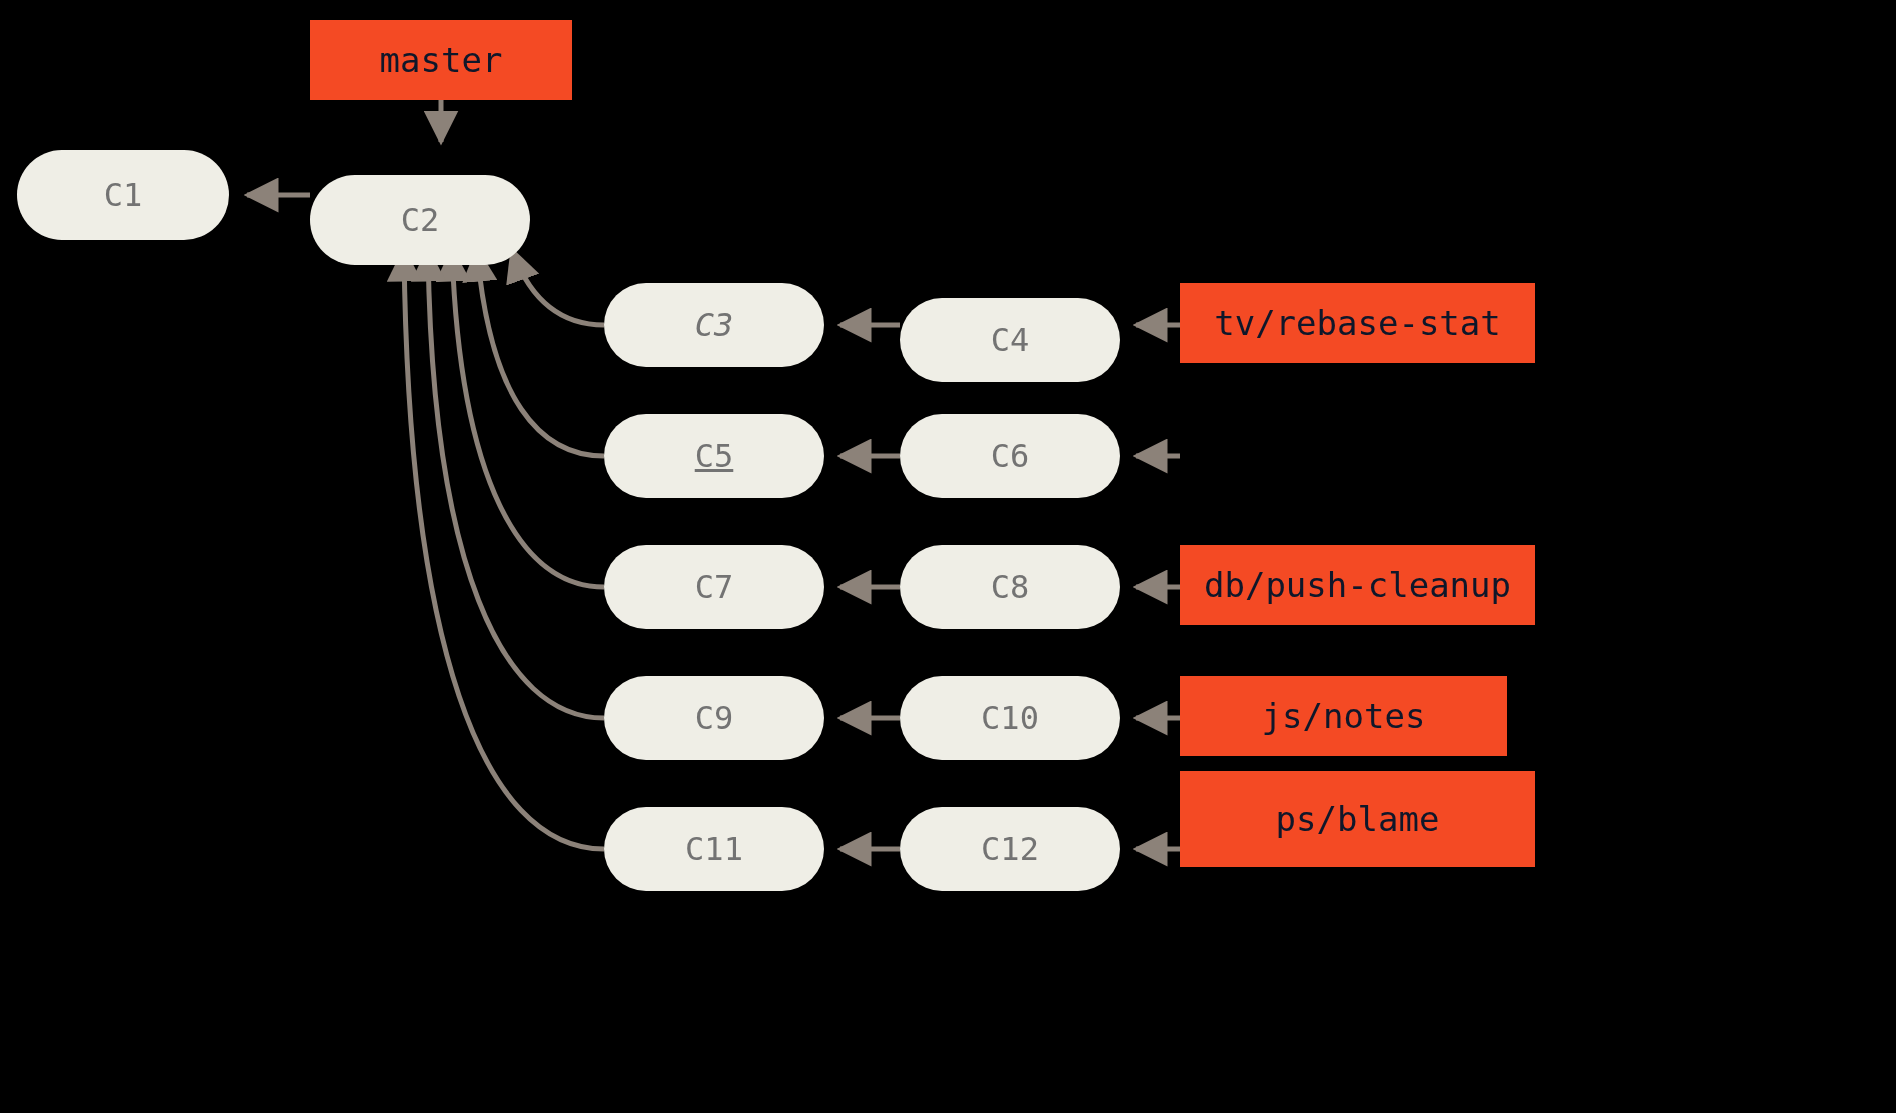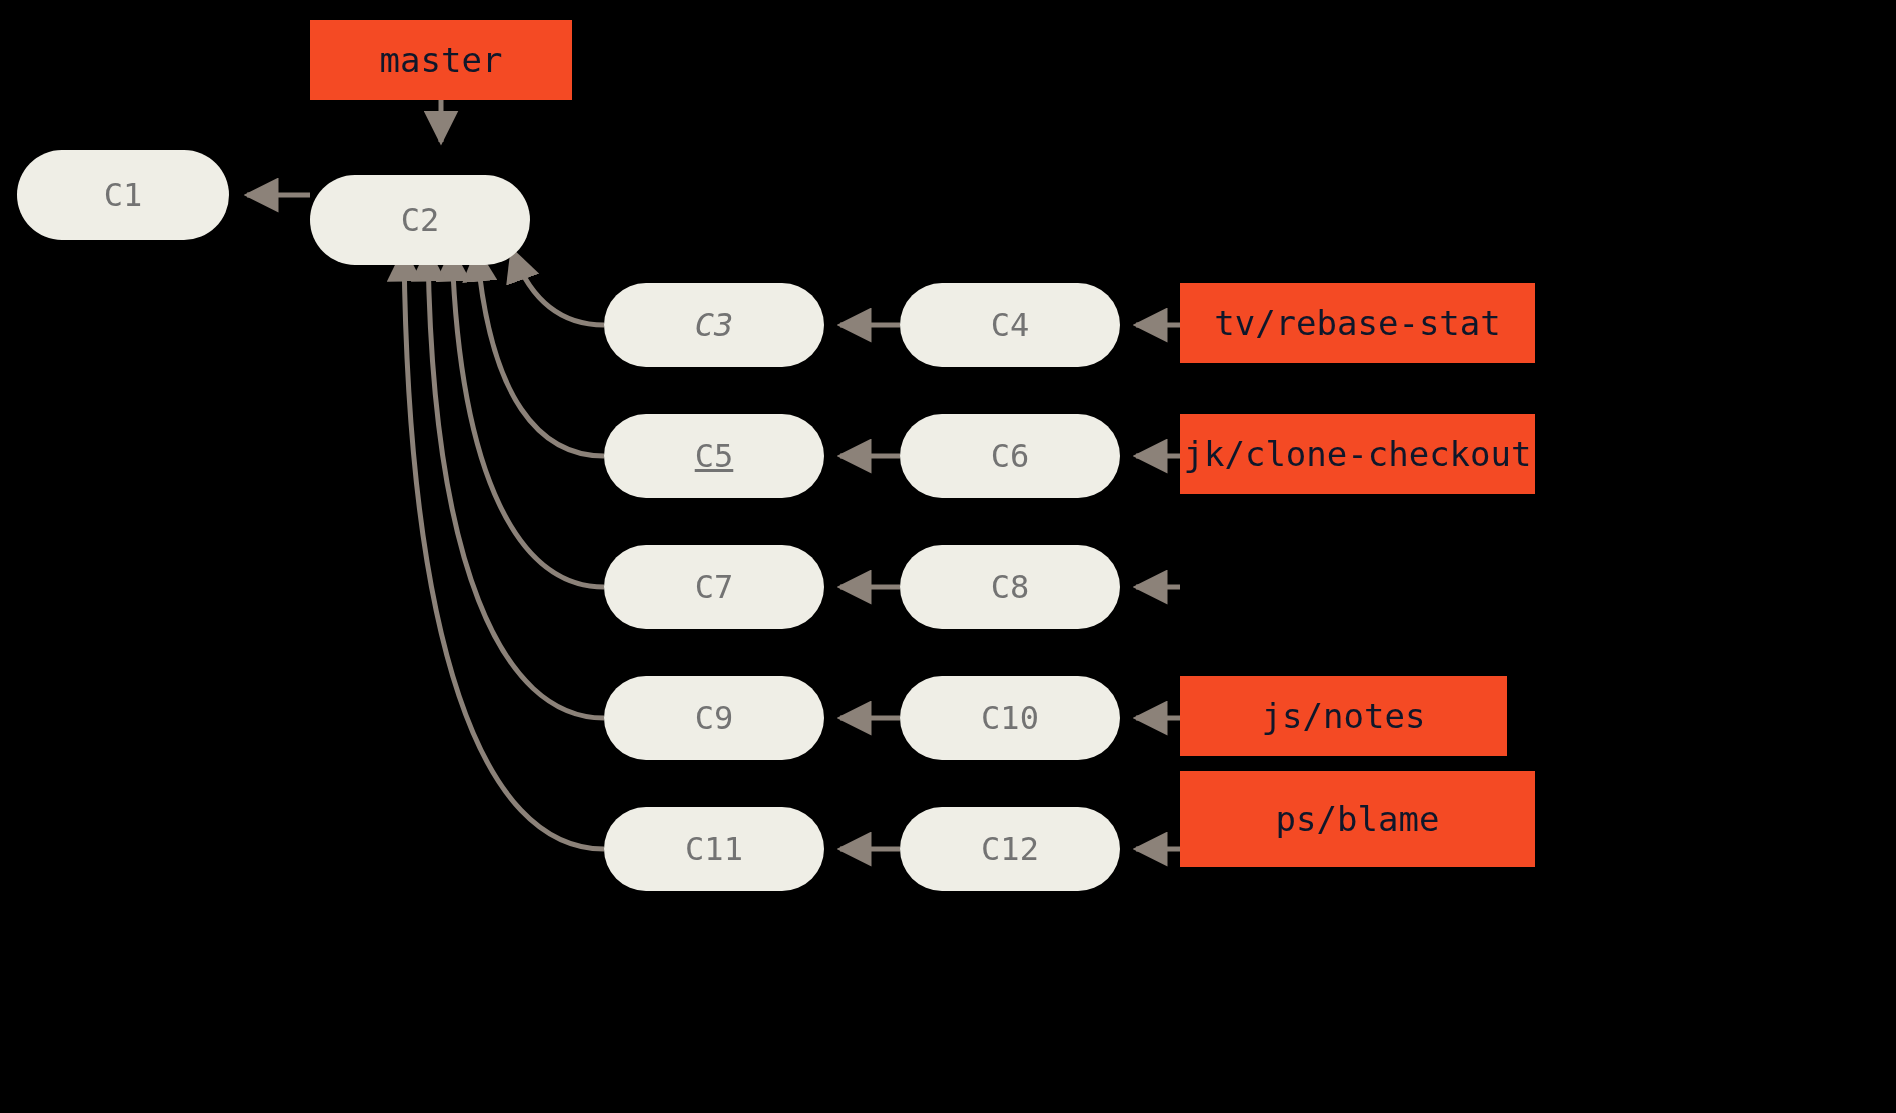--- a/index.html
+++ b/index.html
@@ -124,33 +124,33 @@
     </g>
     <g>
       <line x1="1180" y1="849" x2="1136" y2="849" stroke="#8c8279" stroke-width="5" marker-end="url(#arrow)"></line>
     </g>
   </svg>
 
   <div class="commit" style="left:17px;  top:150px; width:212px; height:90px;">C1</div>
   <div class="commit" style="left:310px; top:150px; width:220px; height:90px;margin-top:25px;">C2</div>
 
   <div class="commit" style="left:604px; top:283px; width:220px; height:84px;font-style:italic;">C3</div>
-  <div class="commit" style="left:900px; top:283px; width:220px; height:84px;">C4</div>
+  <div class="commit" style="left:900px; top:298px; width:220px; height:84px;">C4</div>
 
   <div class="commit" style="left:604px; top:414px; width:220px; height:84px;text-decoration:underline;">C5</div>
   <div class="commit" style="left:900px; top:414px; width:220px; height:84px;">C6</div>
 
   <div class="commit" style="left:604px; top:545px; width:220px; height:84px;">C7</div>
   <div class="commit" style="left:900px; top:545px; width:220px; height:84px;">C8</div>
 
   <div class="commit" style="left:604px; top:676px; width:220px; height:84px;">C9</div>
   <div class="commit" style="left:900px; top:676px; width:220px; height:84px;">C10</div>
 
   <div class="commit" style="left:604px; top:807px; width:220px; height:84px;">C11</div>
   <div class="commit" style="left:900px; top:807px; width:220px; height:84px;">C12</div>
 
   <div class="branch" style="left:310px; top:20px; width:262px; height:80px;">master</div>
   <div class="branch" style="left:1180px; top:283px; width:355px; height:80px;">tv/rebase-stat</div>
-  <div class="branch" style="left:1180px; top:414px; width:355px; height:80px;">jk/clone-checkout</div>
+  <div class="branch" style="left:1180px; top:545px; width:355px; height:80px;">db/push-cleanup</div>
   <div class="branch" style="left:1180px; top:676px; width:327px; height:80px;">js/notes</div>
   <div class="branch" style="left:1180px; top:771px; width:355px; height:96px;">ps/blame</div>
 
 </div>
 
 </body></html>

